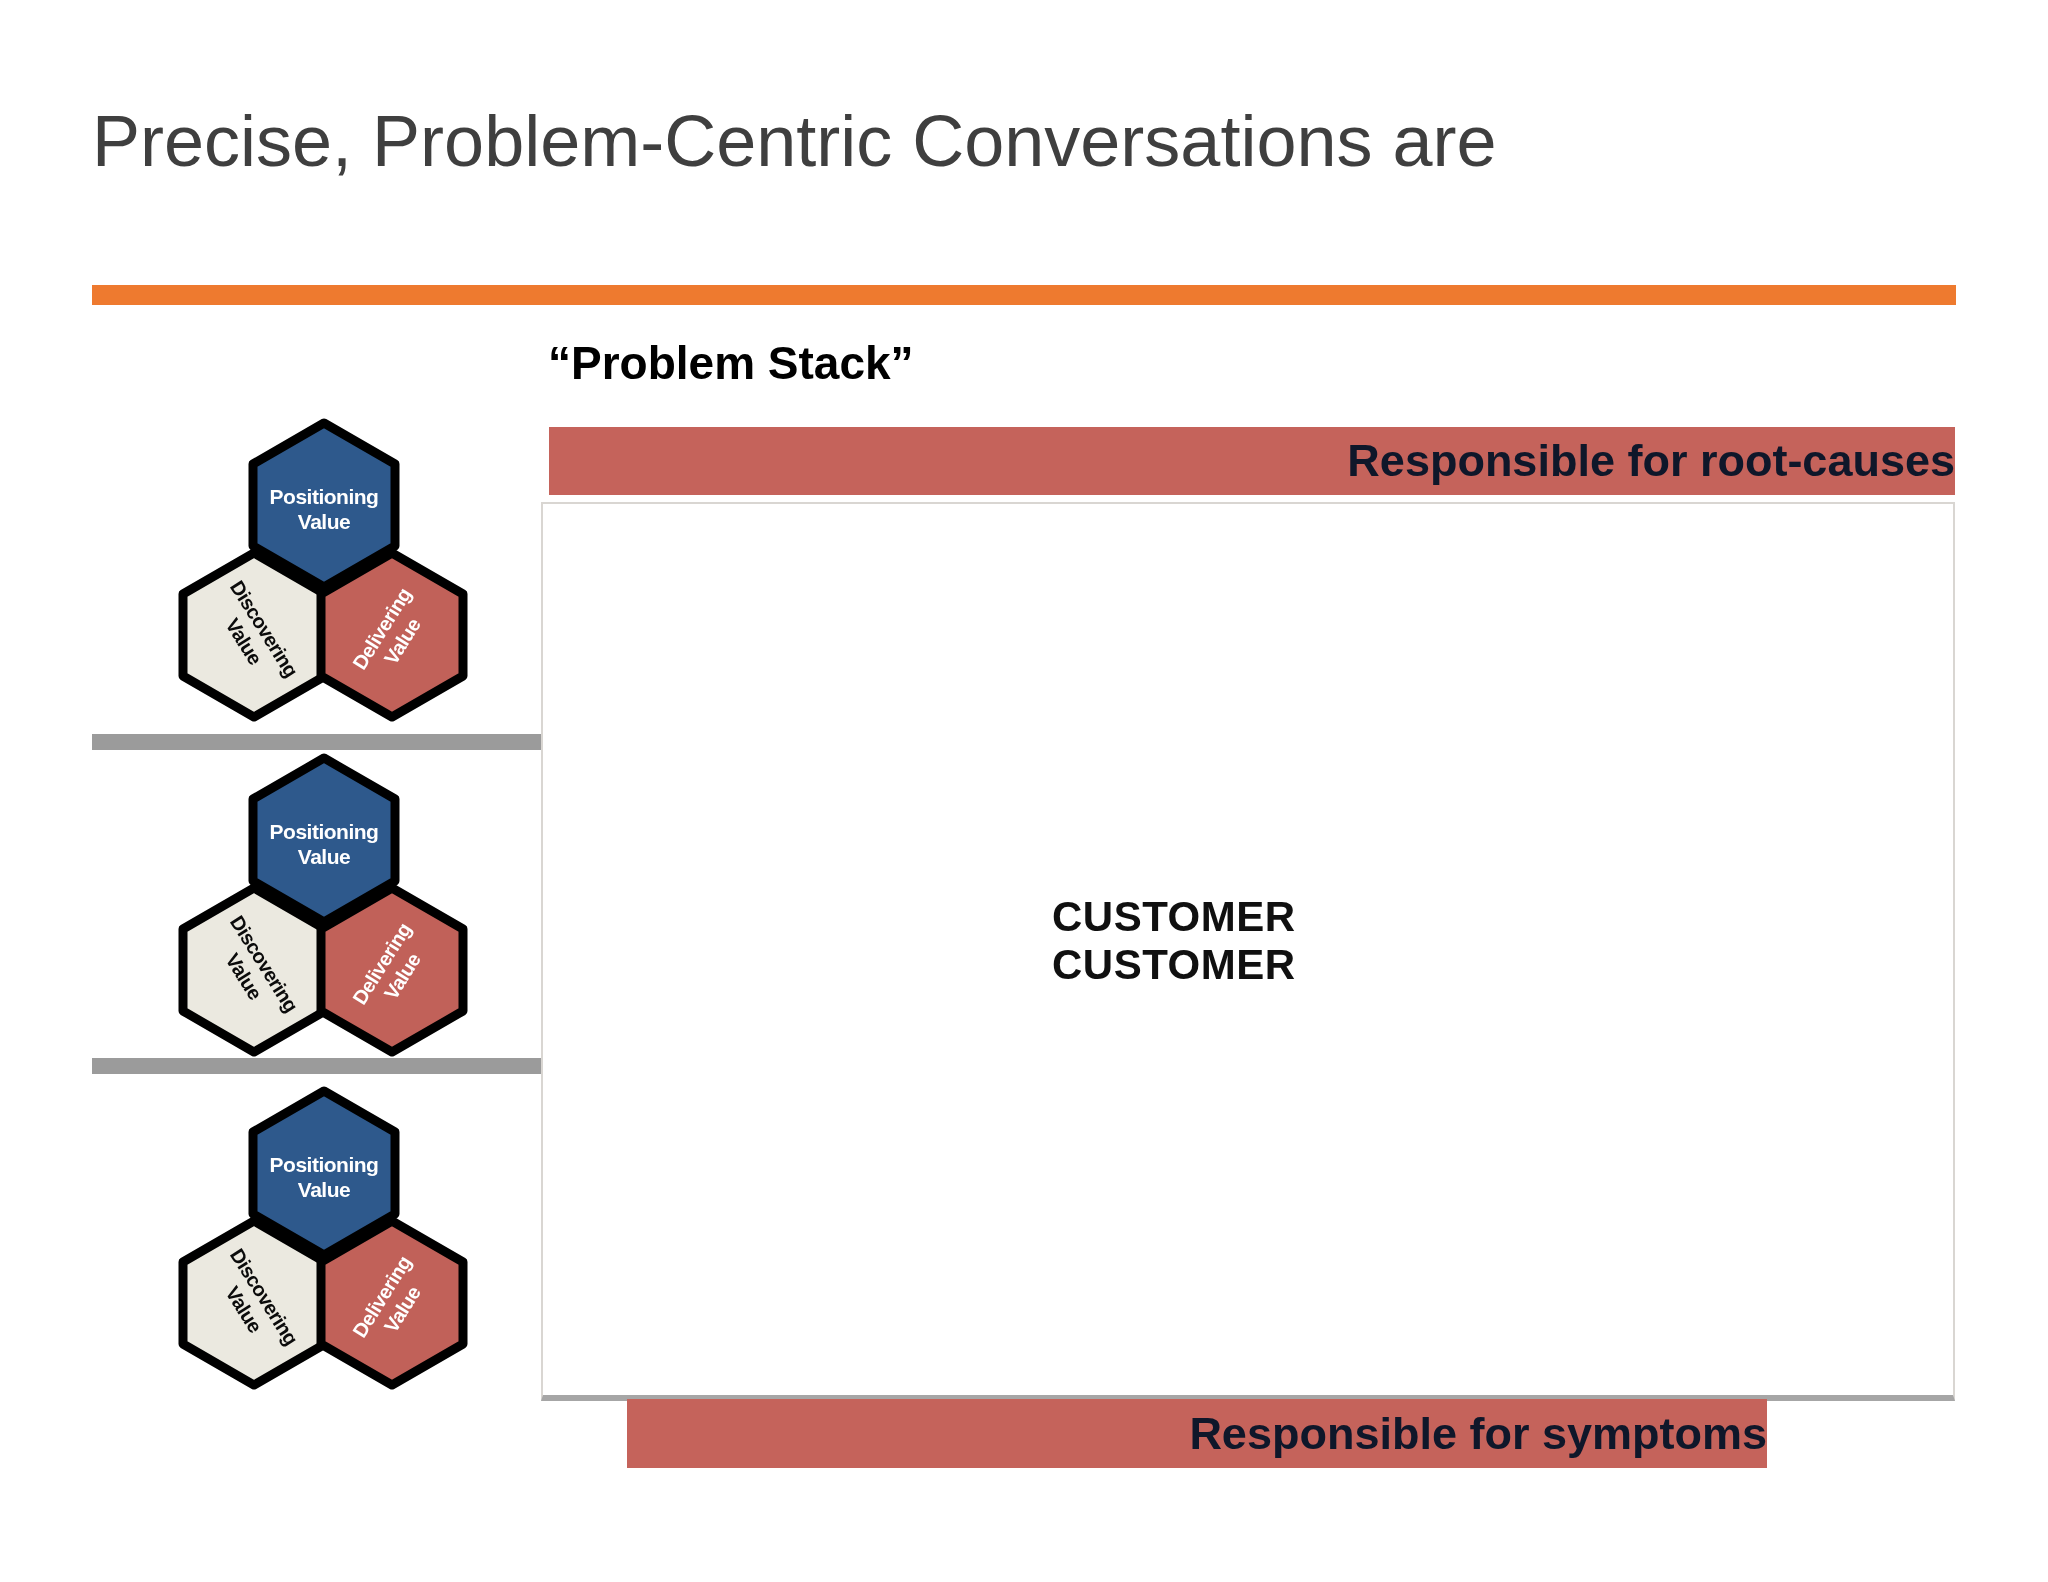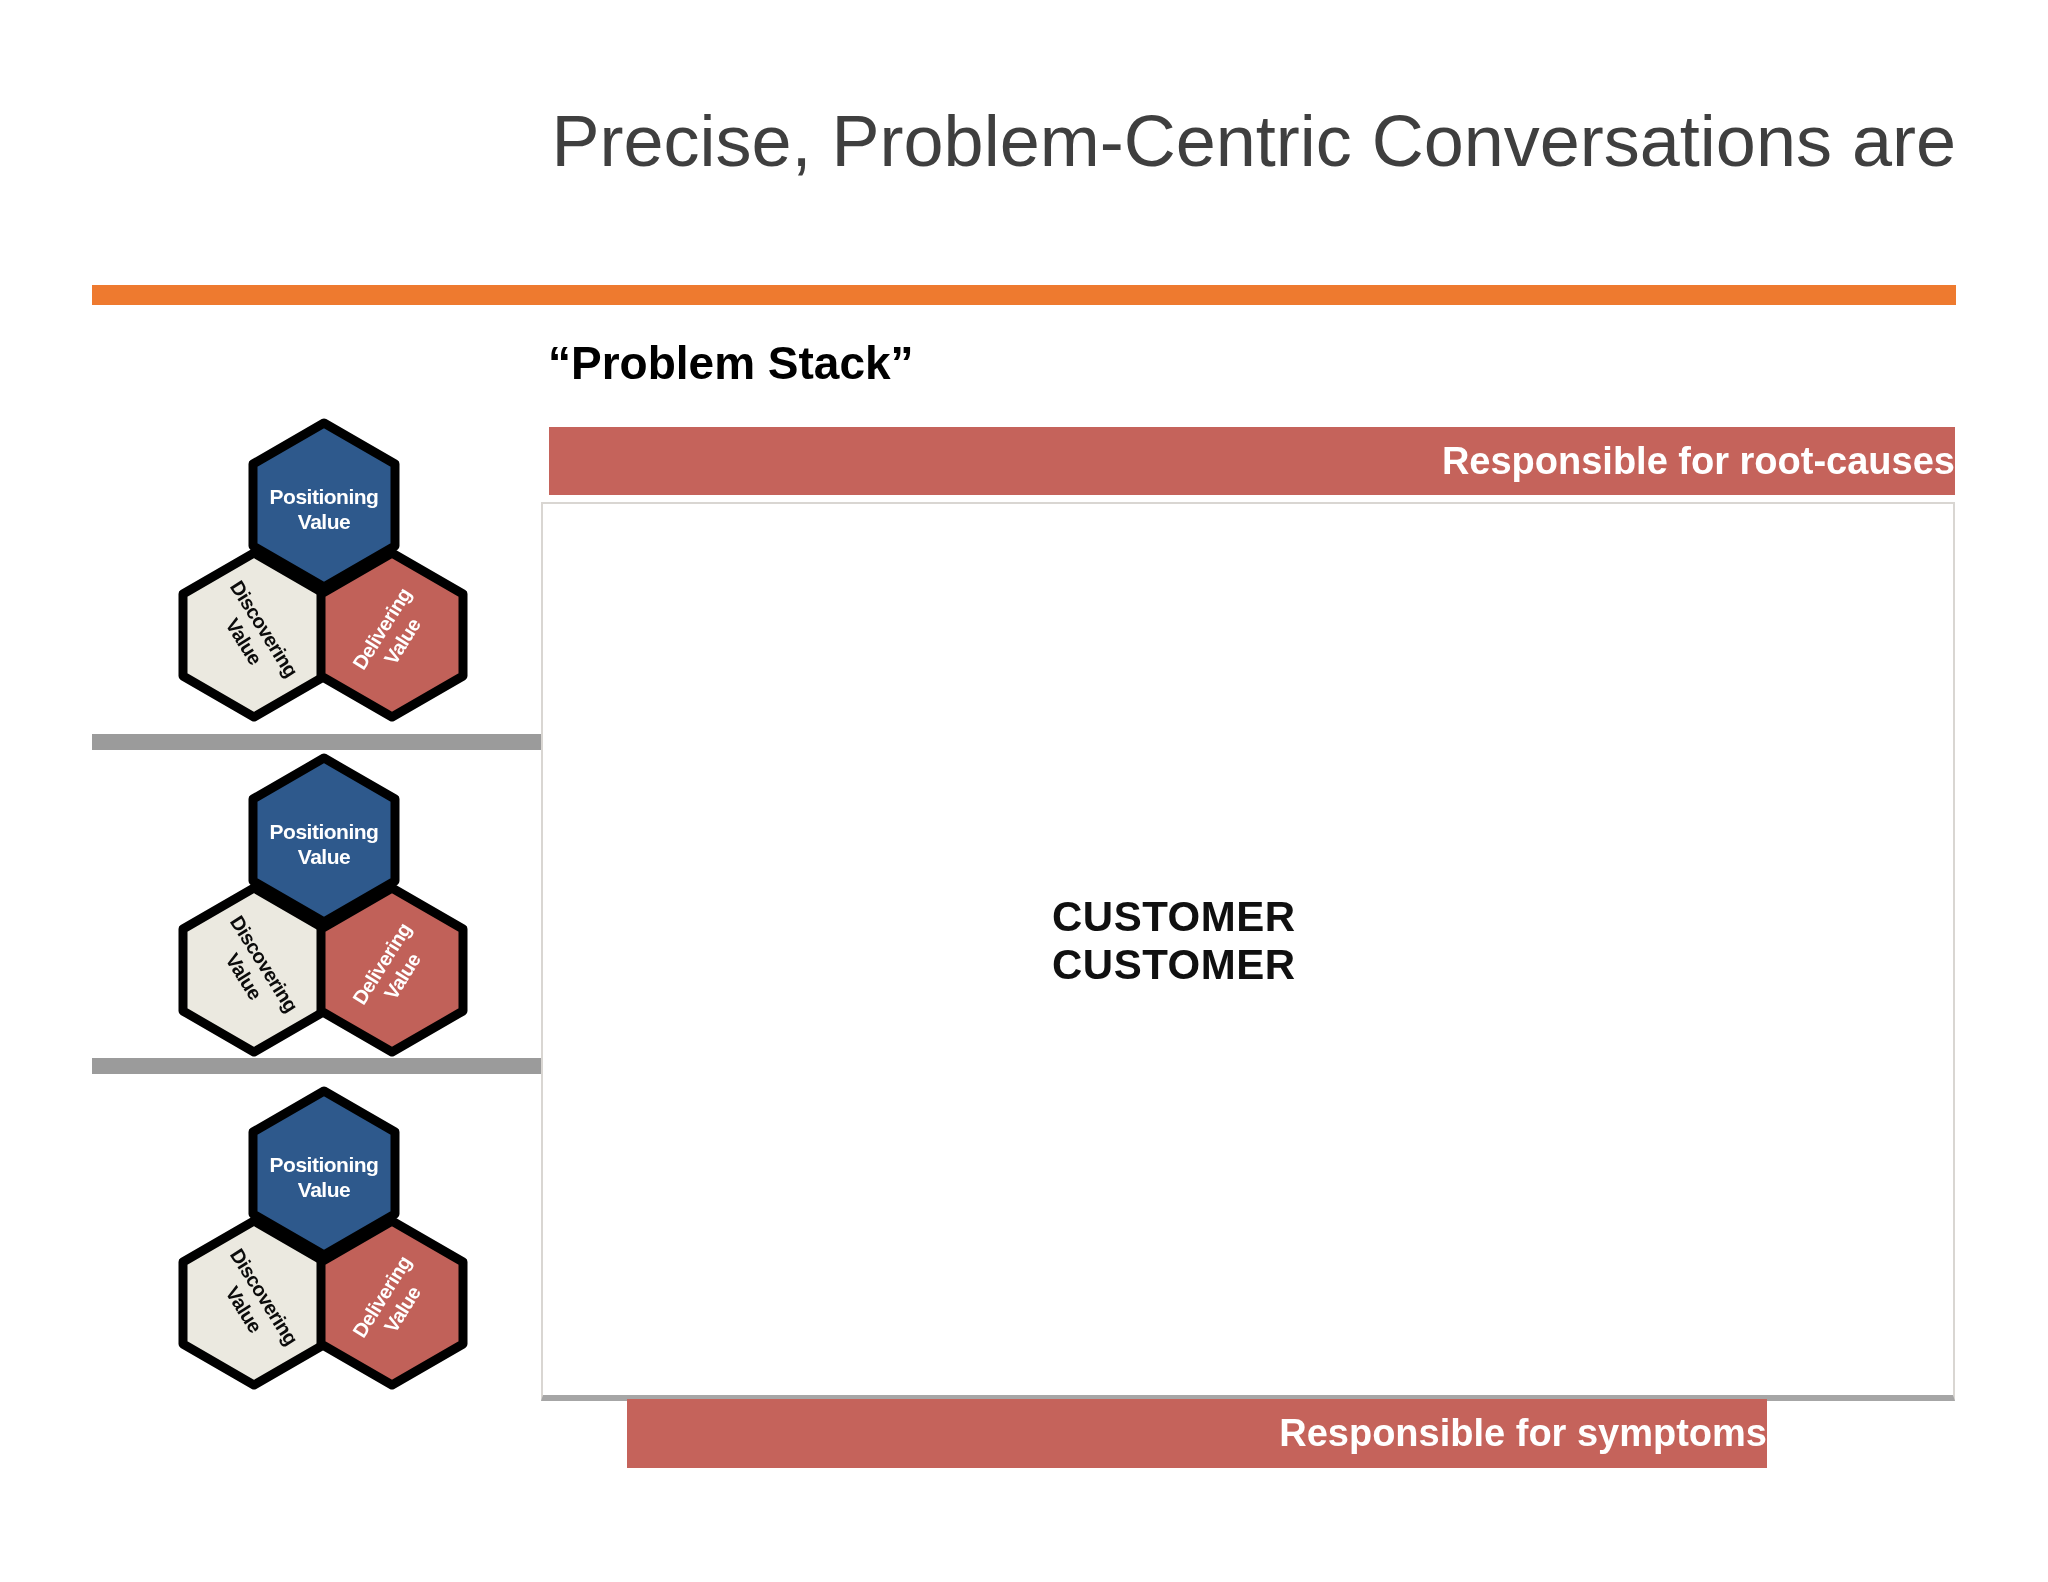--- a/index.html
+++ b/index.html
@@ -3,31 +3,31 @@
 <meta charset="utf-8">
 <style>
   html,body{margin:0;padding:0;background:#ffffff;}
   .slide{
     position:relative;width:2048px;height:1582px;background:#ffffff;overflow:hidden;
     font-family:"Liberation Sans","DejaVu Sans",sans-serif;
   }
   .abs{position:absolute;text-align:right;}
   
   .title{
-    left:92px;top:96px;width:1864px;text-align:right;
+    left:92px;top:96px;width:1864px;text-align:left;
     font-size:72px;line-height:90px;font-weight:400;letter-spacing:0px;color:#3F3F3F;
   }
   
   .accent-rule{left:92px;top:285px;width:1864px;height:20px;background:#EE7A2F;}
   
   .heading{left:548px;top:336px;font-size:46px;font-weight:bold;color:#000000;}
   
   .banner{
-    height:68px;line-height:68px;background:#C5635B;color:#ffffff;
-    font-size:38px;font-weight:bold;box-sizing:border-box;
+    height:68px;line-height:68px;background:#C5635B;color:#0f172a;
+    font-size:45px;font-weight:bold;box-sizing:border-box;
     white-space:nowrap;
   }
   .banner-top{left:549px;top:427px;width:1406px;}
   .banner-bottom{left:627px;top:1399px;width:1140px;height:69px;line-height:69px;}
   
   .problem-box{
     left:541px;top:502px;width:1414px;height:899px;background:#ffffff;
     border:2px solid #D9D6D2;border-bottom:6px solid #A6A6A6;box-sizing:border-box;
   }
   .box-label{

